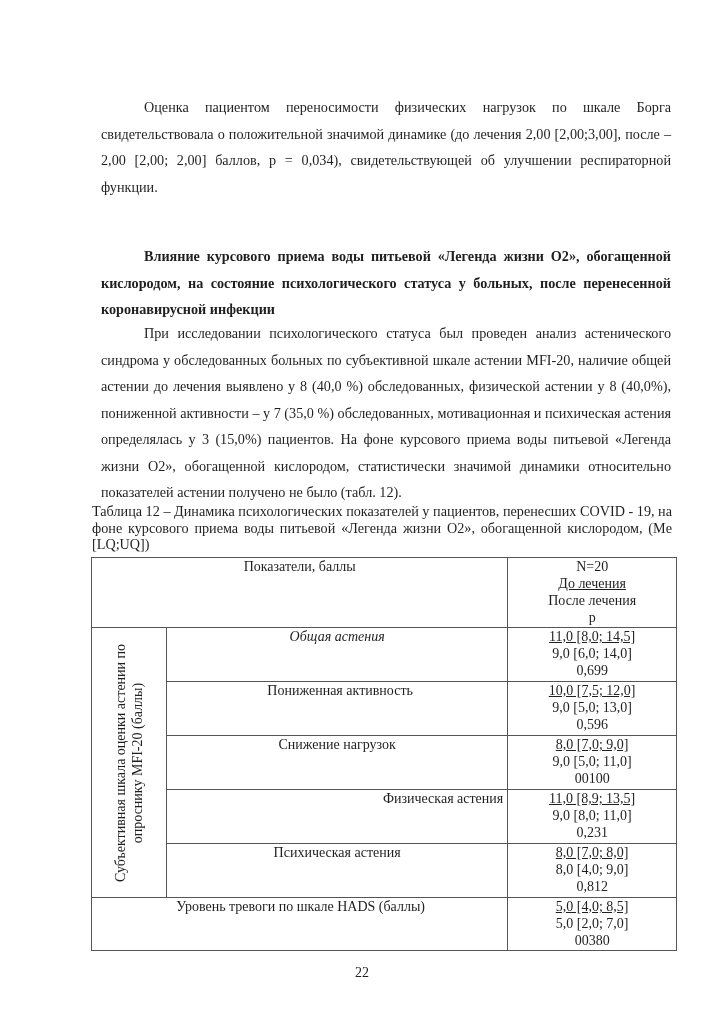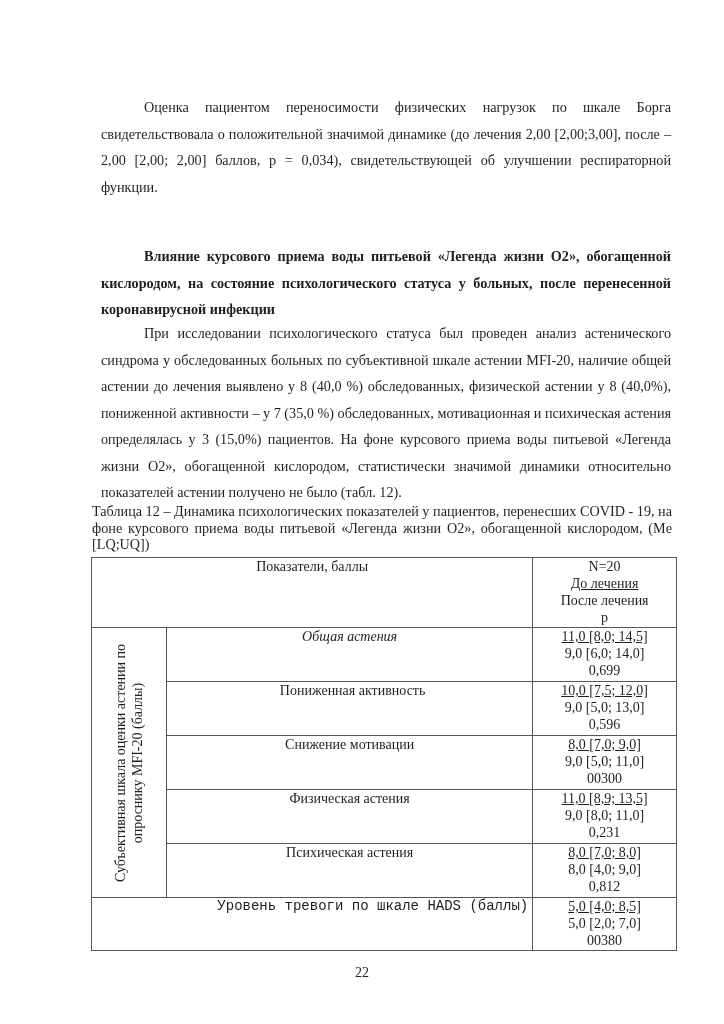--- a/index.html
+++ b/index.html
@@ -74,45 +74,45 @@
   </tr>
   <tr>
     <td style="height:52px;padding-left:10px;">Пониженная активность</td>
     <td>
           <div class="u">10,0 [7,5; 12,0]</div>
           <div>9,0 [5,0; 13,0]</div>
           <div>0,596</div>
         </td>
   </tr>
   <tr>
-    <td style="height:52px;">Снижение мотивации</td>
+    <td style="height:52px;">Снижение нагрузок</td>
     <td>
           <div class="u">8,0 [7,0; 9,0]</div>
           <div>9,0 [5,0; 11,0]</div>
-          <div>00300</div>
+          <div>00100</div>
         </td>
   </tr>
   <tr>
-    <td style="height:52px;">Физическая астения</td>
+    <td style="height:52px;text-align:right;">Физическая астения</td>
     <td>
           <div class="u">11,0 [8,9; 13,5]</div>
           <div>9,0 [8,0; 11,0]</div>
           <div>0,231</div>
         </td>
   </tr>
   <tr>
     <td style="height:52px;margin-top:40px;">Психическая астения</td>
     <td>
           <div class="u">8,0 [7,0; 8,0]</div>
           <div>8,0 [4,0; 9,0]</div>
           <div>0,812</div>
         </td>
   </tr>
   <tr>
-    <td colspan="2" style="height:51px; text-align:right; padding-left:6px;font-family:Liberation Mono, monospace;">Уровень тревоги по шкале HADS (баллы)</td>
+    <td colspan="2" style="height:51px; text-align:center; padding-left:6px;">Уровень тревоги по шкале HADS (баллы)</td>
     <td>
           <div class="u">5,0 [4,0; 8,5]</div>
           <div>5,0 [2,0; 7,0]</div>
           <div>00380</div>
         </td>
   </tr>
 </tbody>
   </table>
 
 <div class="pagenum">22</div>

